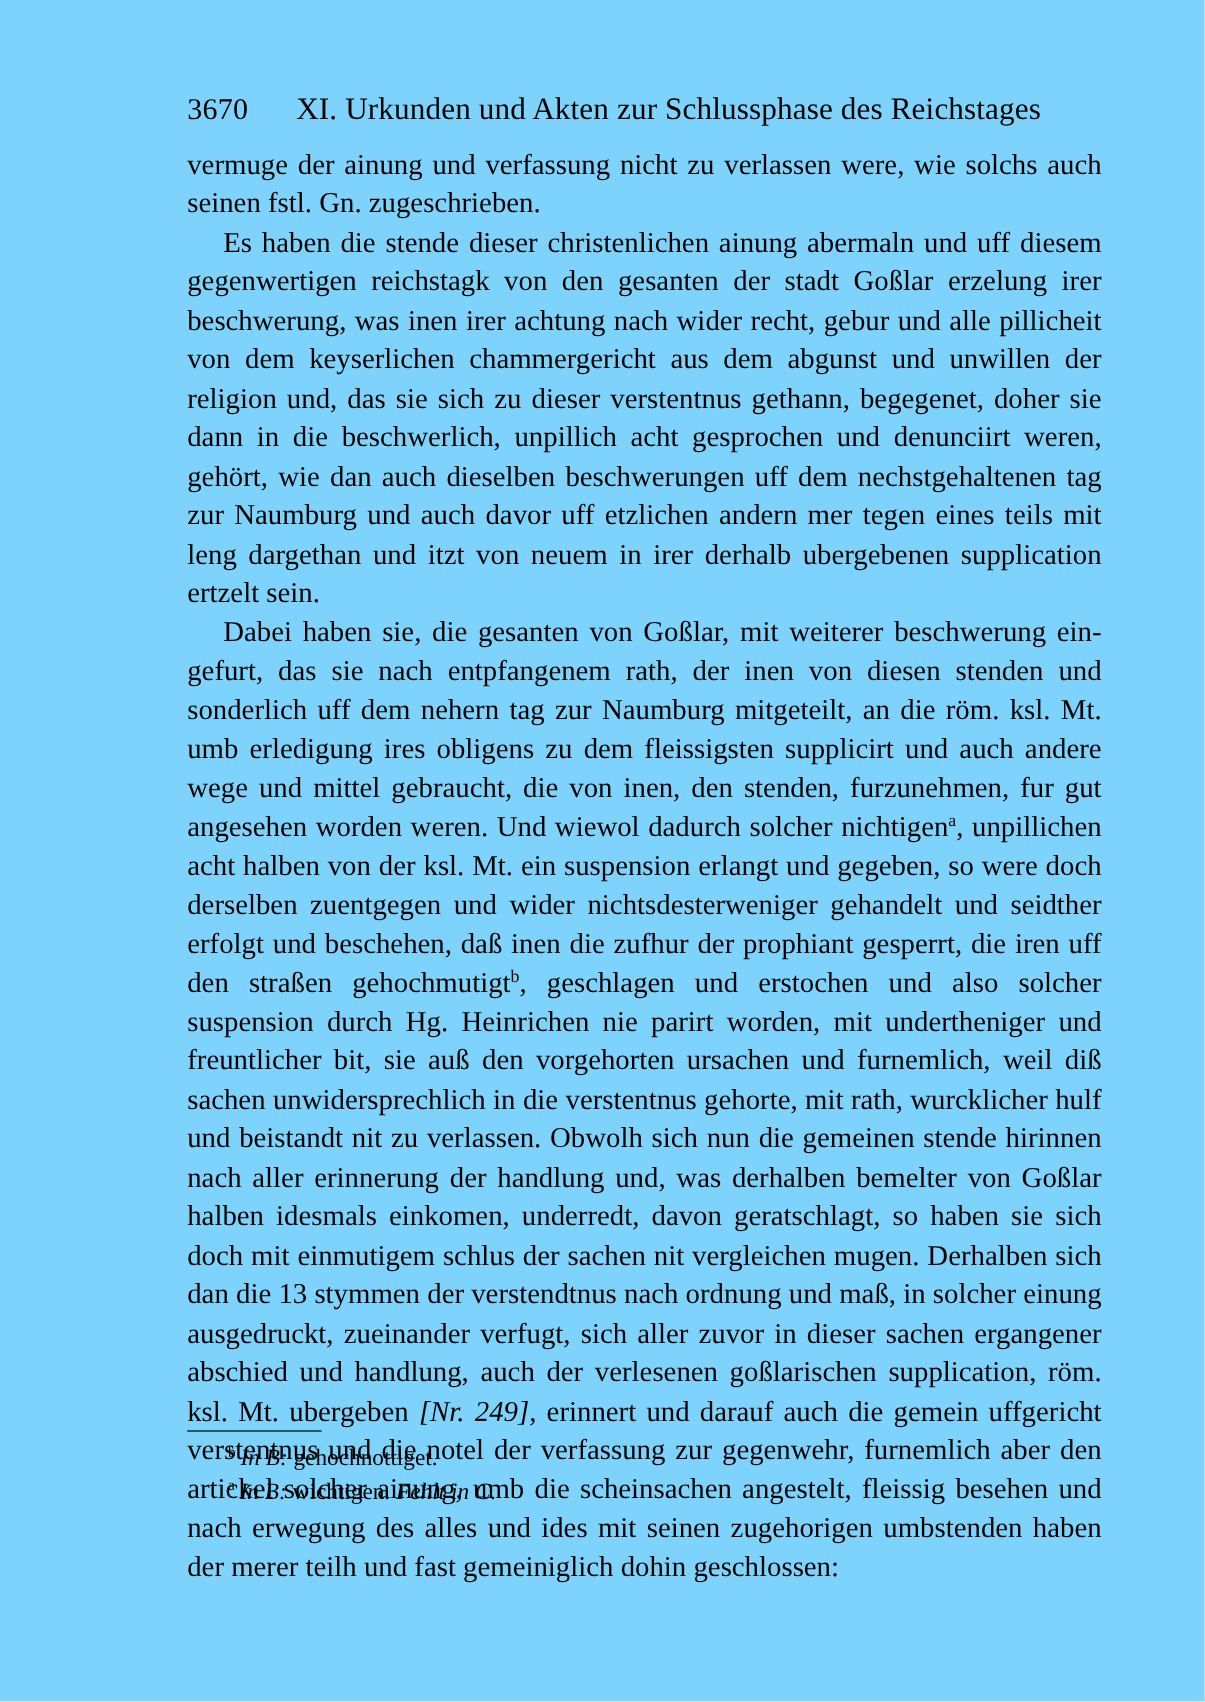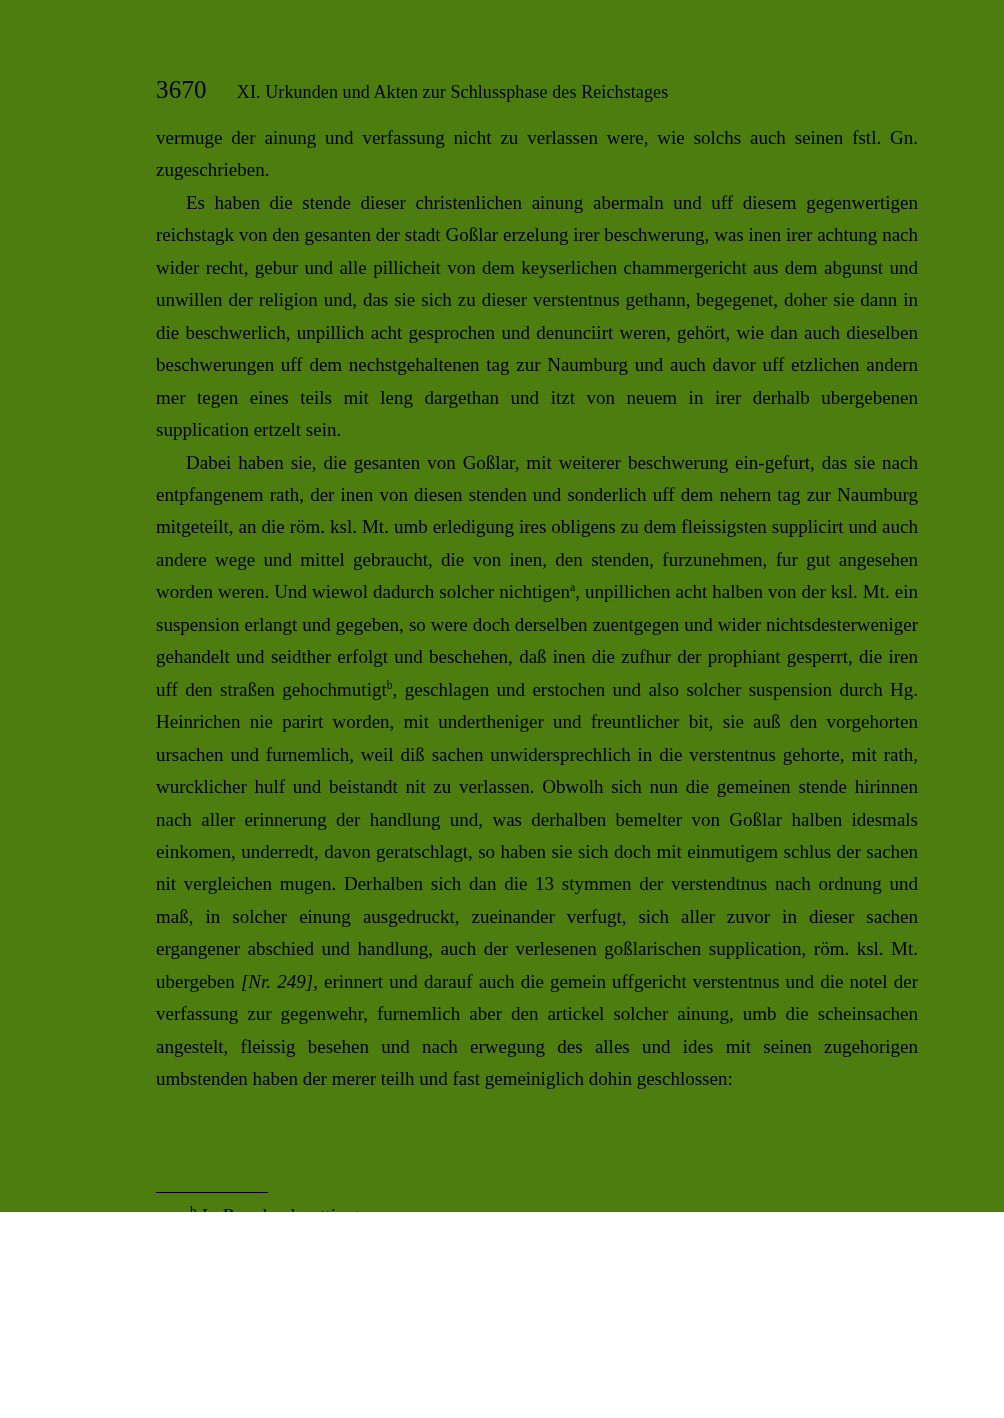--- a/index.html
+++ b/index.html
@@ -3,22 +3,22 @@
 <meta charset="utf-8">
 <style>
   html, body {
     margin: 0;
     padding: 0;
     background: #ffffff;
   }
   .page {
     position: relative;
     width: 1004px;
-    height: 1212px;
-    background: #4d7c0f;
+    height: 1418px;
+    background: #7dd3fc;
     margin: 0 auto;
     font-family: "Liberation Serif", "DejaVu Serif", serif;
     color: #000000;
     overflow: hidden;
   }
 
   
   .running-head {
     position: absolute;
     left: 156px;
@@ -27,36 +27,36 @@
     height: 30px;
     display: flex;
     align-items: baseline;
   }
   .folio {
     font-size: 25px;
     letter-spacing: 0.2px;
     white-space: nowrap;
   }
   .head-title {
-    font-size: 18px;
-    margin-left: 30px;
+    font-size: 26px;
+    margin-left: 40px;
     white-space: nowrap;
     letter-spacing: 0.1px;
   }
 
   
   .body-block {
     position: absolute;
     left: 156px;
     top: 122px;
     width: 762px;
   }
   p.para {
     margin: 0;
-    font-size: 19px;
+    font-size: 24px;
     line-height: 32.45px;
     text-align: justify;
     text-justify: inter-word;
     text-indent: 0;
     hyphens: manual;
     -webkit-hyphens: manual;
   }
   p.para.indent {
     text-indent: 30px;
   }

